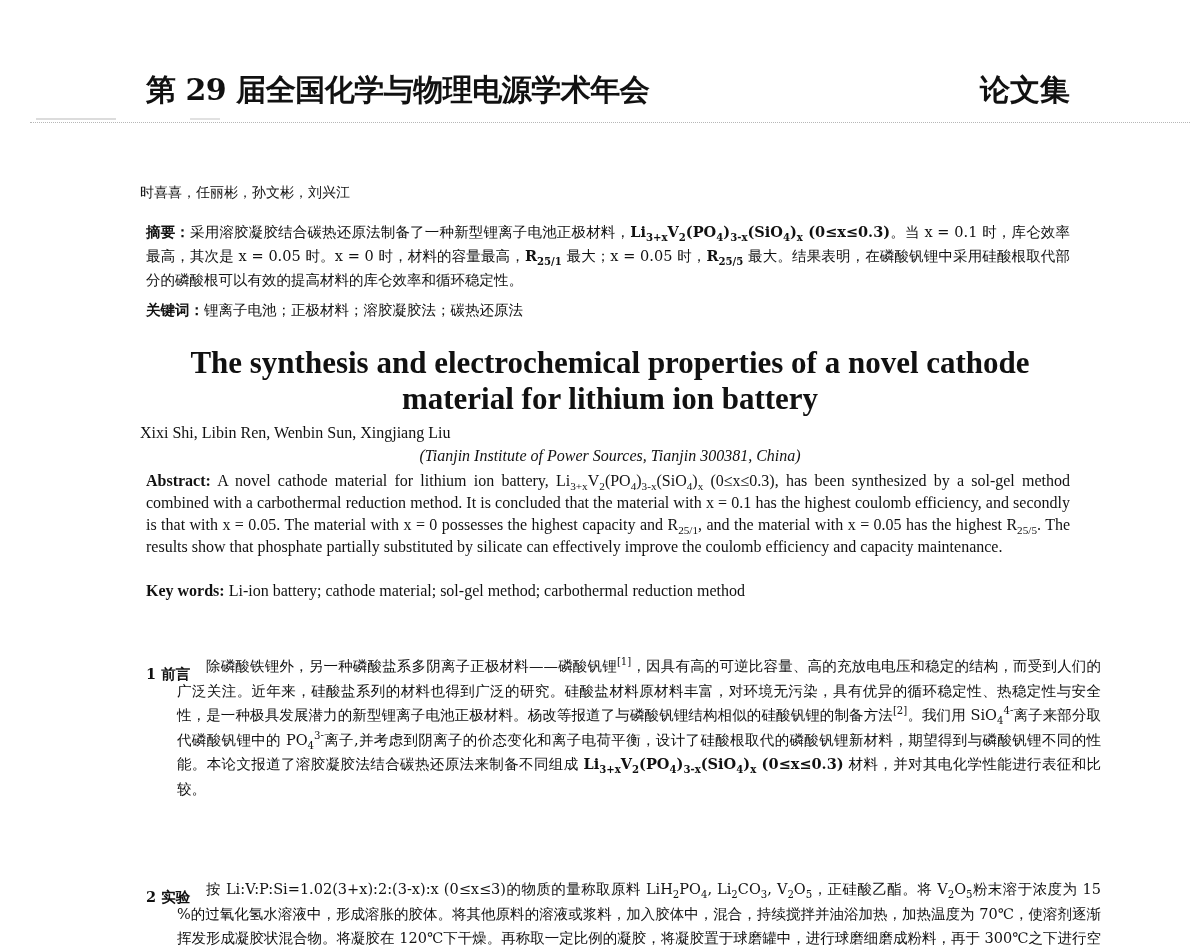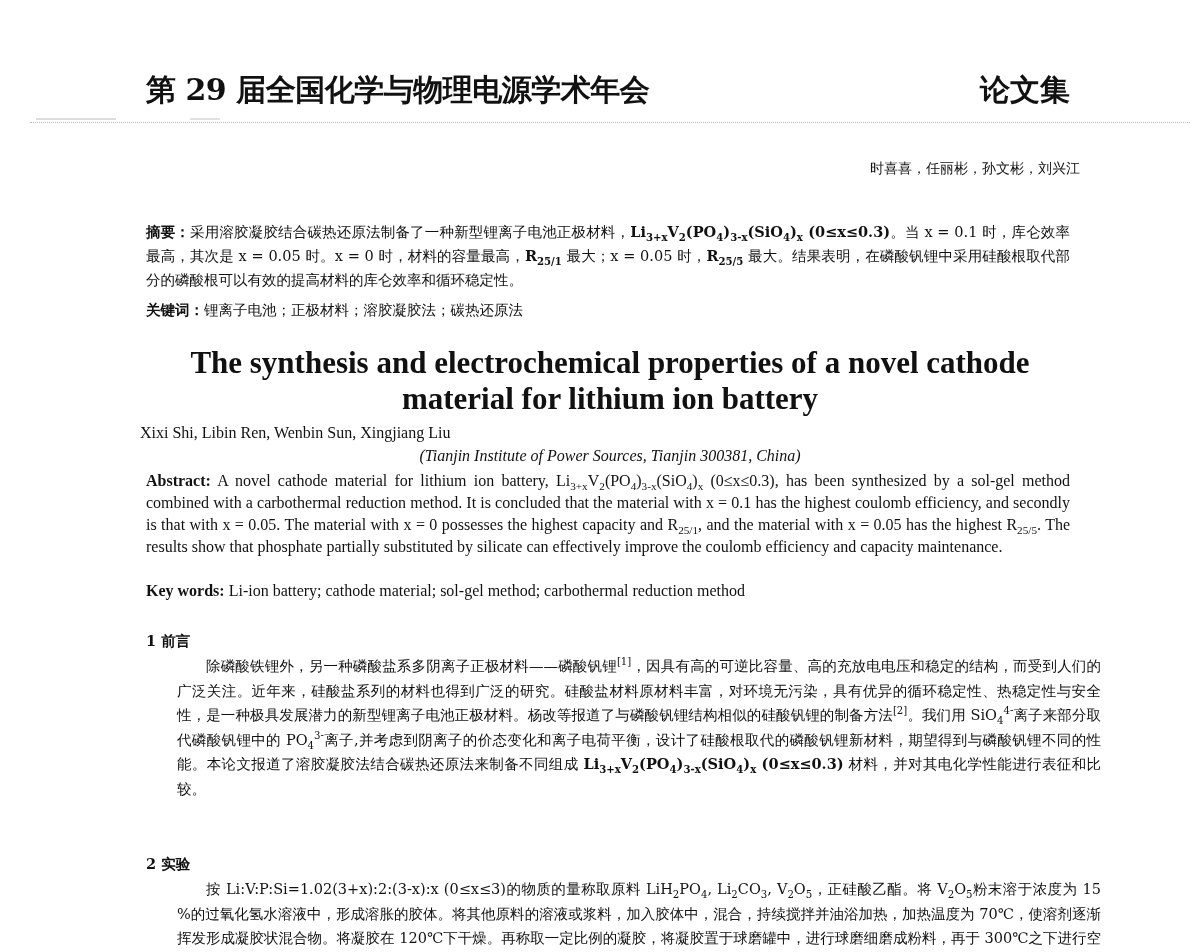--- a/index.html
+++ b/index.html
@@ -16,21 +16,21 @@
   .running-head .coll { font-family: "DejaVu Serif", serif; font-weight: bold; font-size: 30px; }
   .head-rule {
     position: absolute; left: 30px; top: 122px; width: 1160px; height: 1px;
     border-top: 1px dotted #b7b7b7;
   }
   .zh-title {
     position: absolute; left: 140px; top: 136px; width: 940px; text-align: center;
     font-family: "DejaVu Sans", sans-serif; font-size: 28px; font-weight: normal; letter-spacing: 0.5px;
   }
   .zh-authors {
-    position: absolute; left: 140px; top: 160px; width: 940px; text-align: right;
+    position: absolute; left: 140px; top: 184px; width: 940px; text-align: left;
     font-size: 14px;
   }
   .zh-affil {
     position: absolute; left: 140px; top: 199px; width: 940px; text-align: center;
     font-family: "DejaVu Sans", sans-serif; font-size: 15px;
   }
   .para {
     position: absolute; left: 146px; width: 924px; font-size: 14.5px; line-height: 24px;
     text-align: justify;
   }
@@ -49,21 +49,21 @@
     position: absolute; left: 140px; top: 447px; width: 940px; text-align: center;
     font-family: "Liberation Serif", serif; font-style: italic; font-size: 16px;
   }
   .en-abstract {
     top: 470px; font-family: "Liberation Serif", serif; font-size: 16px; line-height: 22px;
   }
   .en-keywords {
     top: 580px; font-family: "Liberation Serif", serif; font-size: 16px; line-height: 22px;
   }
   .sec-head {
-    position: absolute; left: 146px; font-size: 14.5px; font-weight: bold;
+    position: absolute; left: 146px; font-size: 14.5px; font-weight: bold; margin-top: 33px;
   }
   .sec1 { top: 632px; }
   .sec2 { top: 855px; }
   .body-text { font-size: 14.5px; line-height: 24.5px; }
   .sec1-body { top: 654px; }
   .sec2-body { top: 877px; }
   .indent { text-indent: 2em; margin-left: 31px; }
   sub, sup { font-size: 70%; line-height: 0; }
   .scan-noise {
     position: absolute; top: 118px; height: 2px; background: #9a9a9a;

